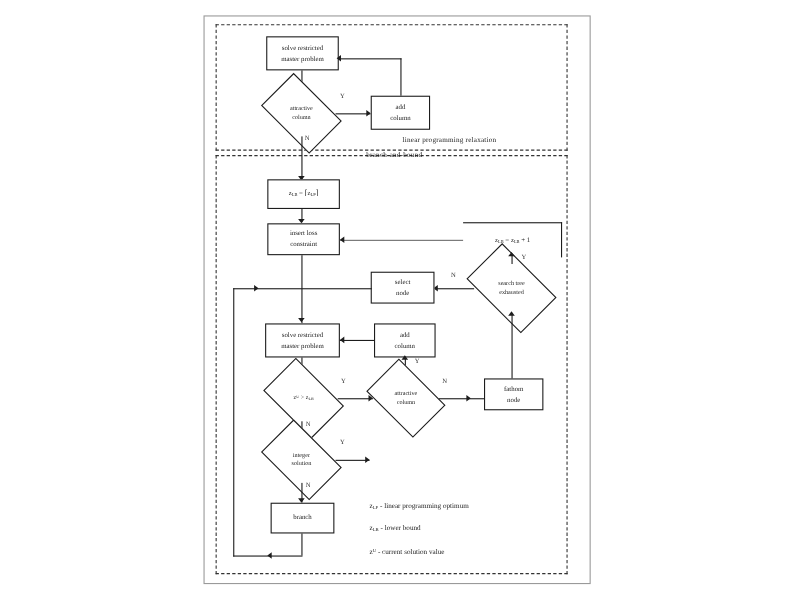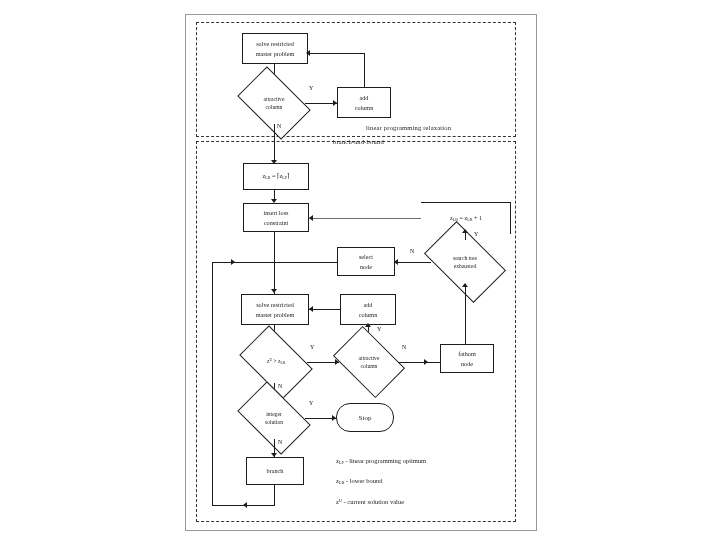--- a/index.html
+++ b/index.html
@@ -219,23 +219,20 @@
       <span>integer</span>
       <span>solution</span>
     </div>
   </div>
   <div class="elab" style="left:309px;top:400px;">Y</div>
   <div class="elab" style="left:278px;top:439px;">N</div>
 
   <div class="ln h" style="left:305px;top:418px;width:31px;"></div>
   <div class="arrow a-rt" style="left:332px;top:415px;"></div>
 
-  <div class="node term" style="left:336px;top:403px;width:58px;height:29px;">
-    <span>Stop</span>
-  </div>
 
   <div class="ln v" style="left:274px;top:439px;height:18px;"></div>
   <div class="arrow a-dn" style="left:271px;top:453px;"></div>
 
   <div class="node box" style="left:246px;top:457px;width:58px;height:28px;">
     <span>branch</span>
   </div>
 
   <div class="ln v" style="left:274px;top:485px;height:20px;"></div>
   <div class="ln h" style="left:212px;top:505px;width:63px;"></div>

